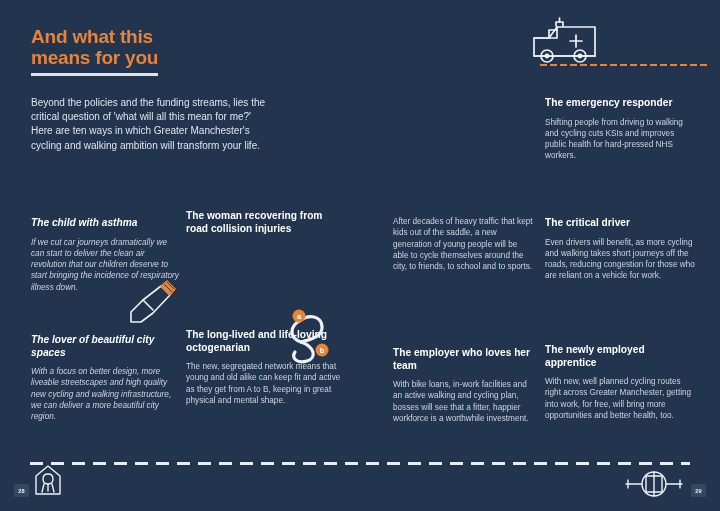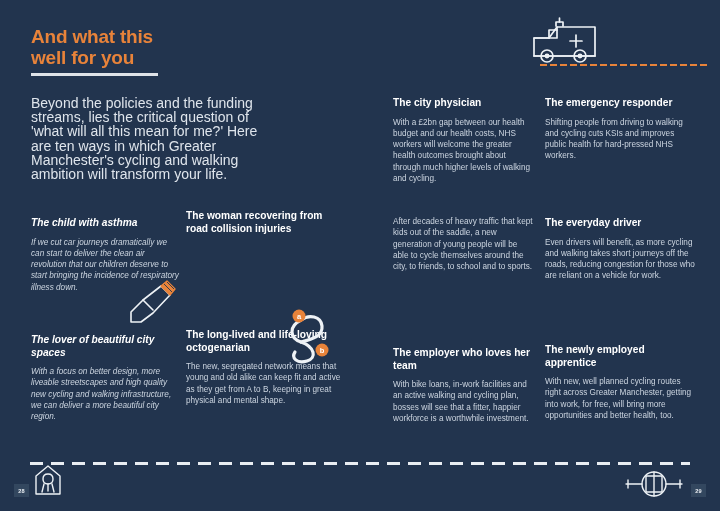--- a/index.html
+++ b/index.html
@@ -58,21 +58,21 @@
       #e8833a 0 7px, transparent 7px 10px);
   }
 
   
   .intro {
     position: absolute;
     left: 31px;
     top: 96px;
     width: 238px;
     color: #dfe5ec;
-    font-size: 14px;
+    font-size: 10px;
     line-height: 14.2px;
   }
 
   
   .card { position: absolute; }
   .card h3 {
     color: #ffffff;
     font-size: 10.2px;
     font-weight: bold;
     line-height: 12.6px;
@@ -160,21 +160,21 @@
 
   svg { display: block; overflow: visible; }
 </style>
 </head>
 <body>
 
 <div class="page">
 
   <div class="title-block">
     <div class="title-line">And what this</div>
-    <div class="title-line">well for you</div>
+    <div class="title-line">means for you</div>
     <div class="title-rule"></div>
   </div>
 
   <div class="ambulance-wrap">
     <svg viewBox="0 0 190 62" width="190" height="62">
       <g fill="none" stroke="#eef2f6" stroke-width="1.7" stroke-linejoin="round" stroke-linecap="round">
         <path d="M18 42 L18 24 L33 24 L41 13 L79 13 L79 42 Z"></path>
         <path d="M33 24 L33 16 L41 16"></path>
         <path d="M41 13 L41 24 L18 24"></path>
         <line x1="18" y1="42" x2="79" y2="42"></line>
@@ -186,45 +186,41 @@
         <line x1="43.5" y1="8" x2="43.5" y2="4"></line>
         <line x1="60" y1="21" x2="60" y2="33"></line>
         <line x1="54" y1="27" x2="66" y2="27"></line>
       </g>
     </svg>
   </div>
   <div class="road-line-top"></div>
 
   <p class="intro">Beyond the policies and the funding streams, lies the critical question of 'what will all this mean for me?' Here are ten ways in which Greater Manchester's cycling and walking ambition will transform your life.</p>
 
-  <div class="card col3 r-physician">
-    <h3>The city physician</h3>
-    <p>With a £2bn gap between our health budget and our health costs, NHS workers will welcome the greater health outcomes brought about through much higher levels of walking and cycling.</p>
-  </div>
 
   <div class="card col4 r-responder">
     <h3>The emergency responder</h3>
     <p>Shifting people from driving to walking and cycling cuts KSIs and improves public health for hard-pressed NHS workers.</p>
   </div>
 
   <div class="card col1 r-asthma">
     <h3>The child with asthma</h3>
     <p>If we cut car journeys dramatically we can start to deliver the clean air revolution that our children deserve to start bringing the incidence of respiratory illness down.</p>
   </div>
 
   <div class="card col2 r-woman">
     <h3>The woman recovering from road collision injuries</h3>
   </div>
 
   <div class="card col3 r-freerange">
     <p>After decades of heavy traffic that kept kids out of the saddle, a new generation of young people will be able to cycle themselves around the city, to friends, to school and to sports.</p>
   </div>
 
   <div class="card col4 r-driver">
-    <h3>The everyday driver</h3>
+    <h3>The critical driver</h3>
     <p>Even drivers will benefit, as more cycling and walking takes short journeys off the roads, reducing congestion for those who are reliant on a vehicle for work.</p>
   </div>
 
   <div class="inhaler-icon">
     <svg viewBox="0 0 60 52" width="60" height="52">
       <g fill="none" stroke="#eef2f6" stroke-width="1.6" stroke-linejoin="round" stroke-linecap="round">
         <path d="M8 46 L8 36 L20 24 L38 10 L47 19 L30 37 L18 46 Z"></path>
         <path d="M20 24 L30 34"></path>
       </g>
       <path d="M38 10 L47 19 L52 13 L44 5 Z" fill="#e8833a" stroke="#e8833a" stroke-width="1.4" stroke-linejoin="round"></path>

